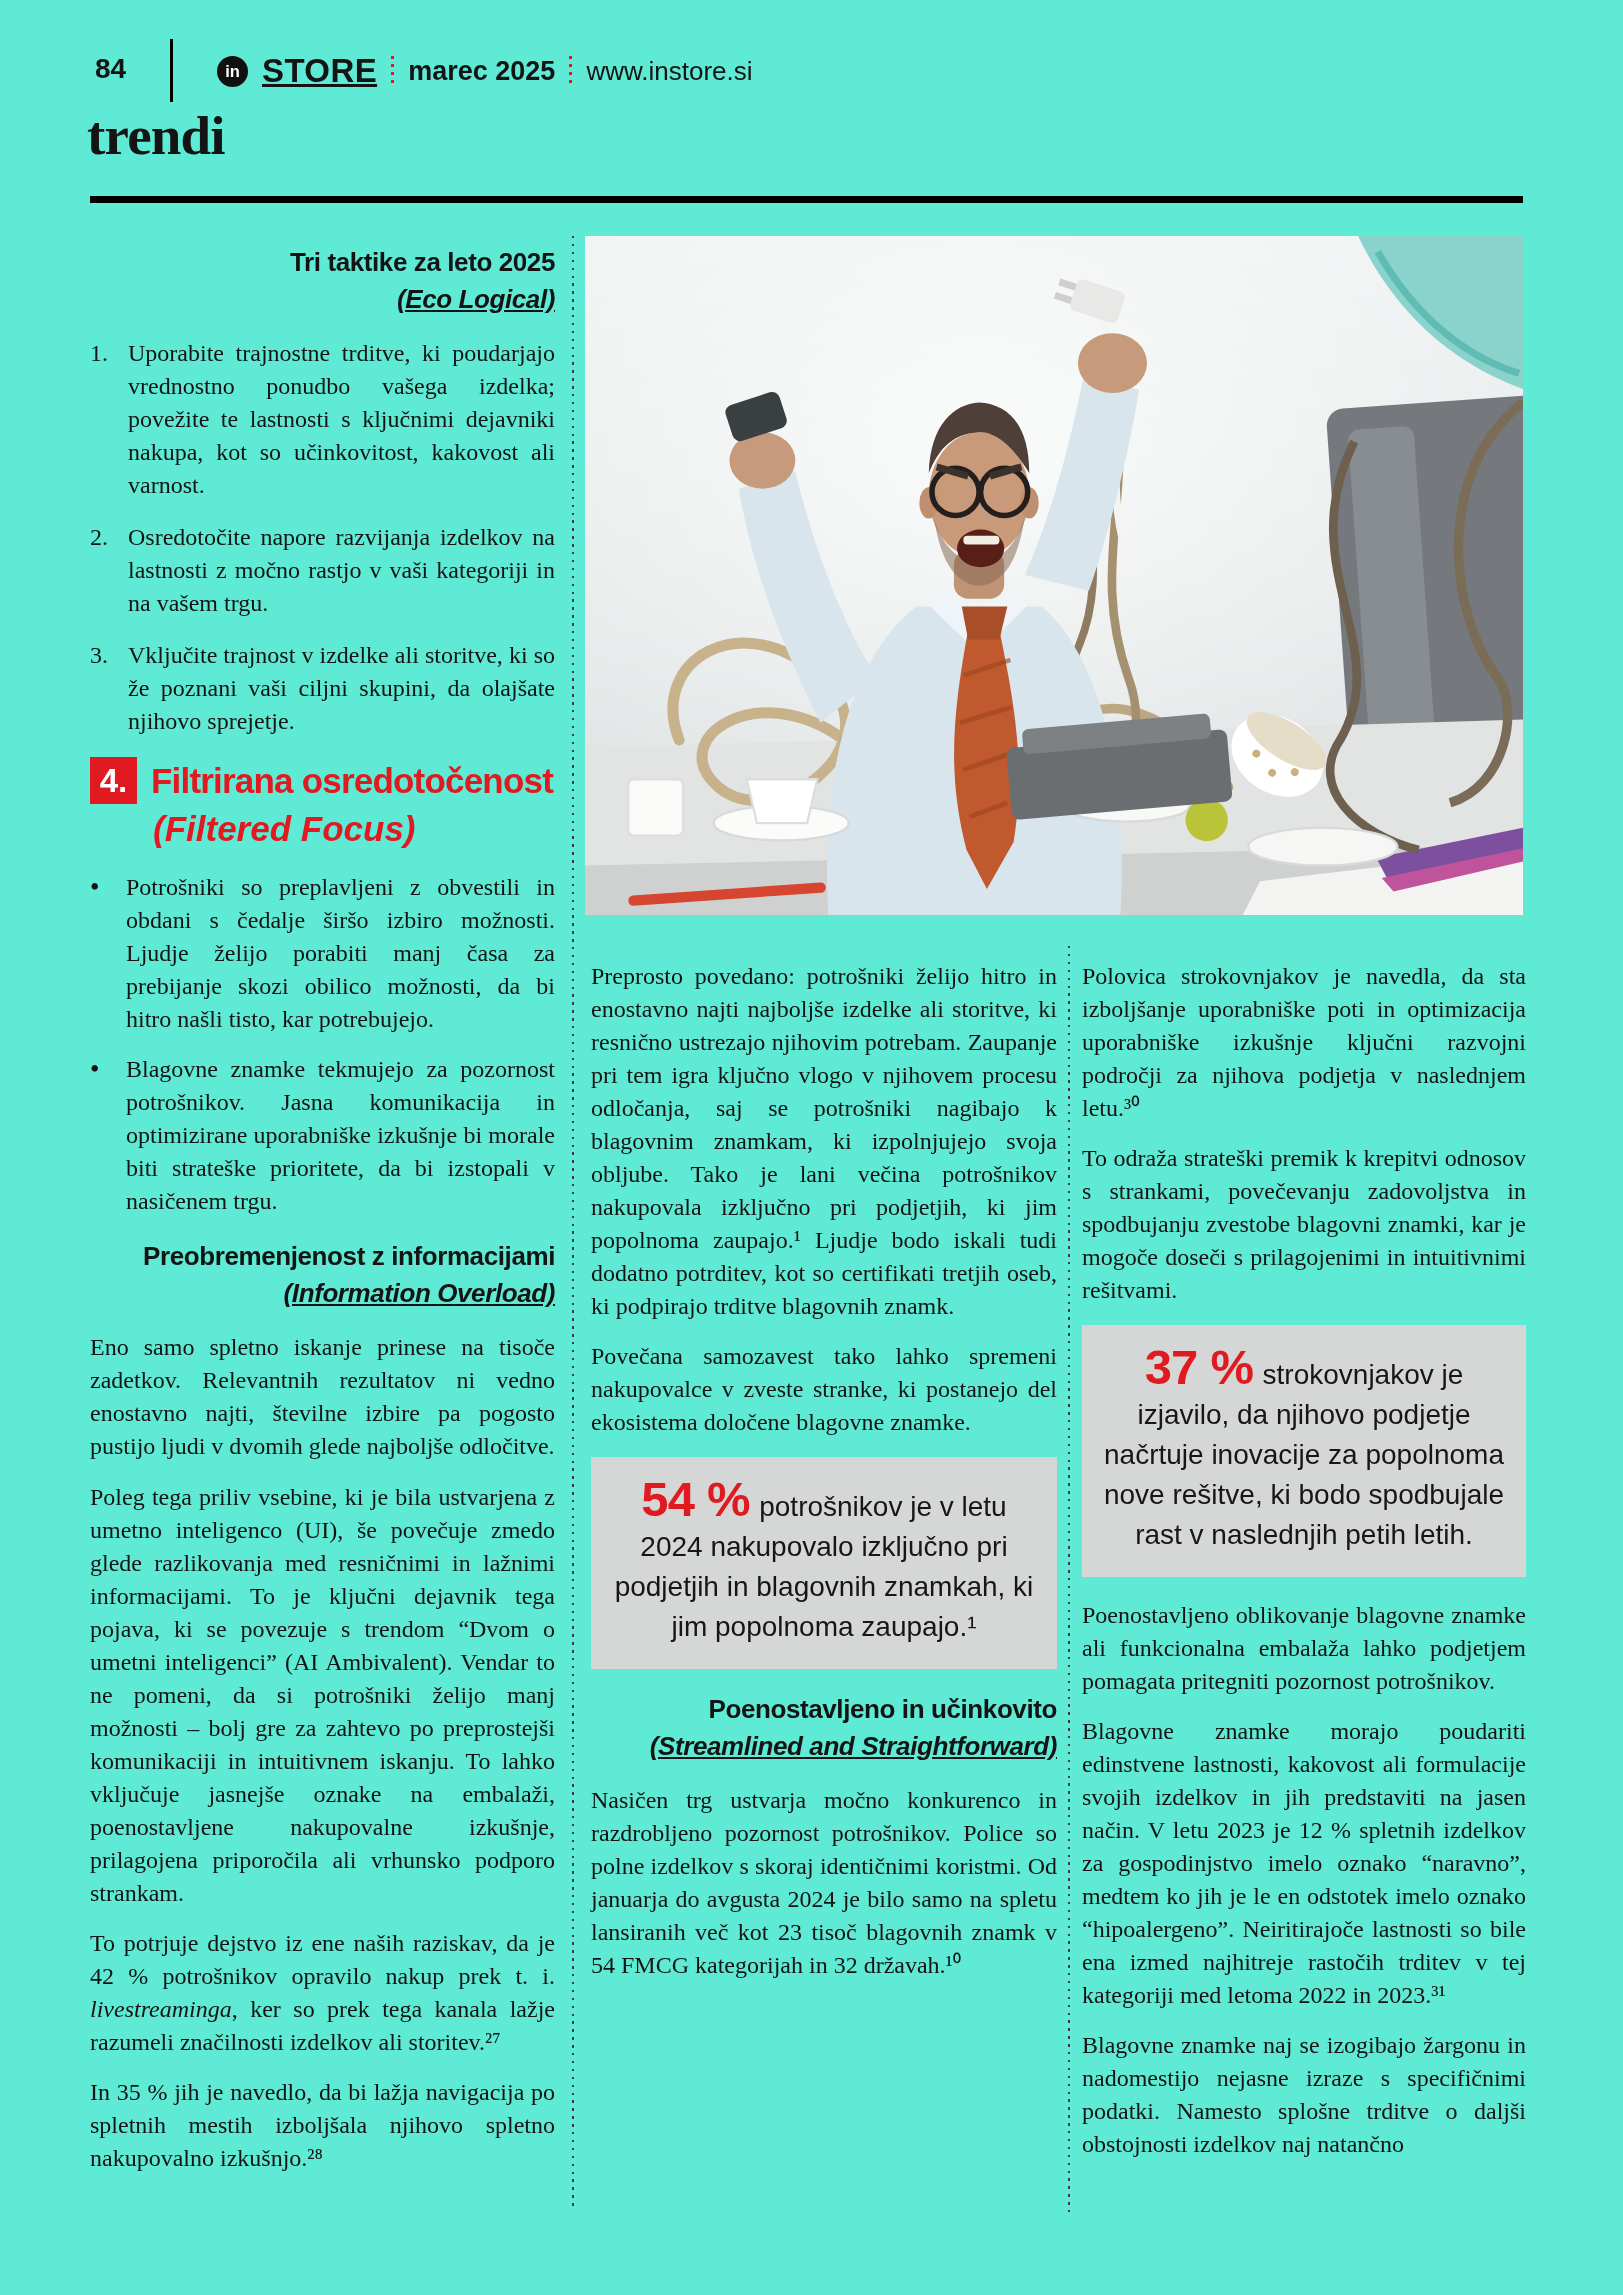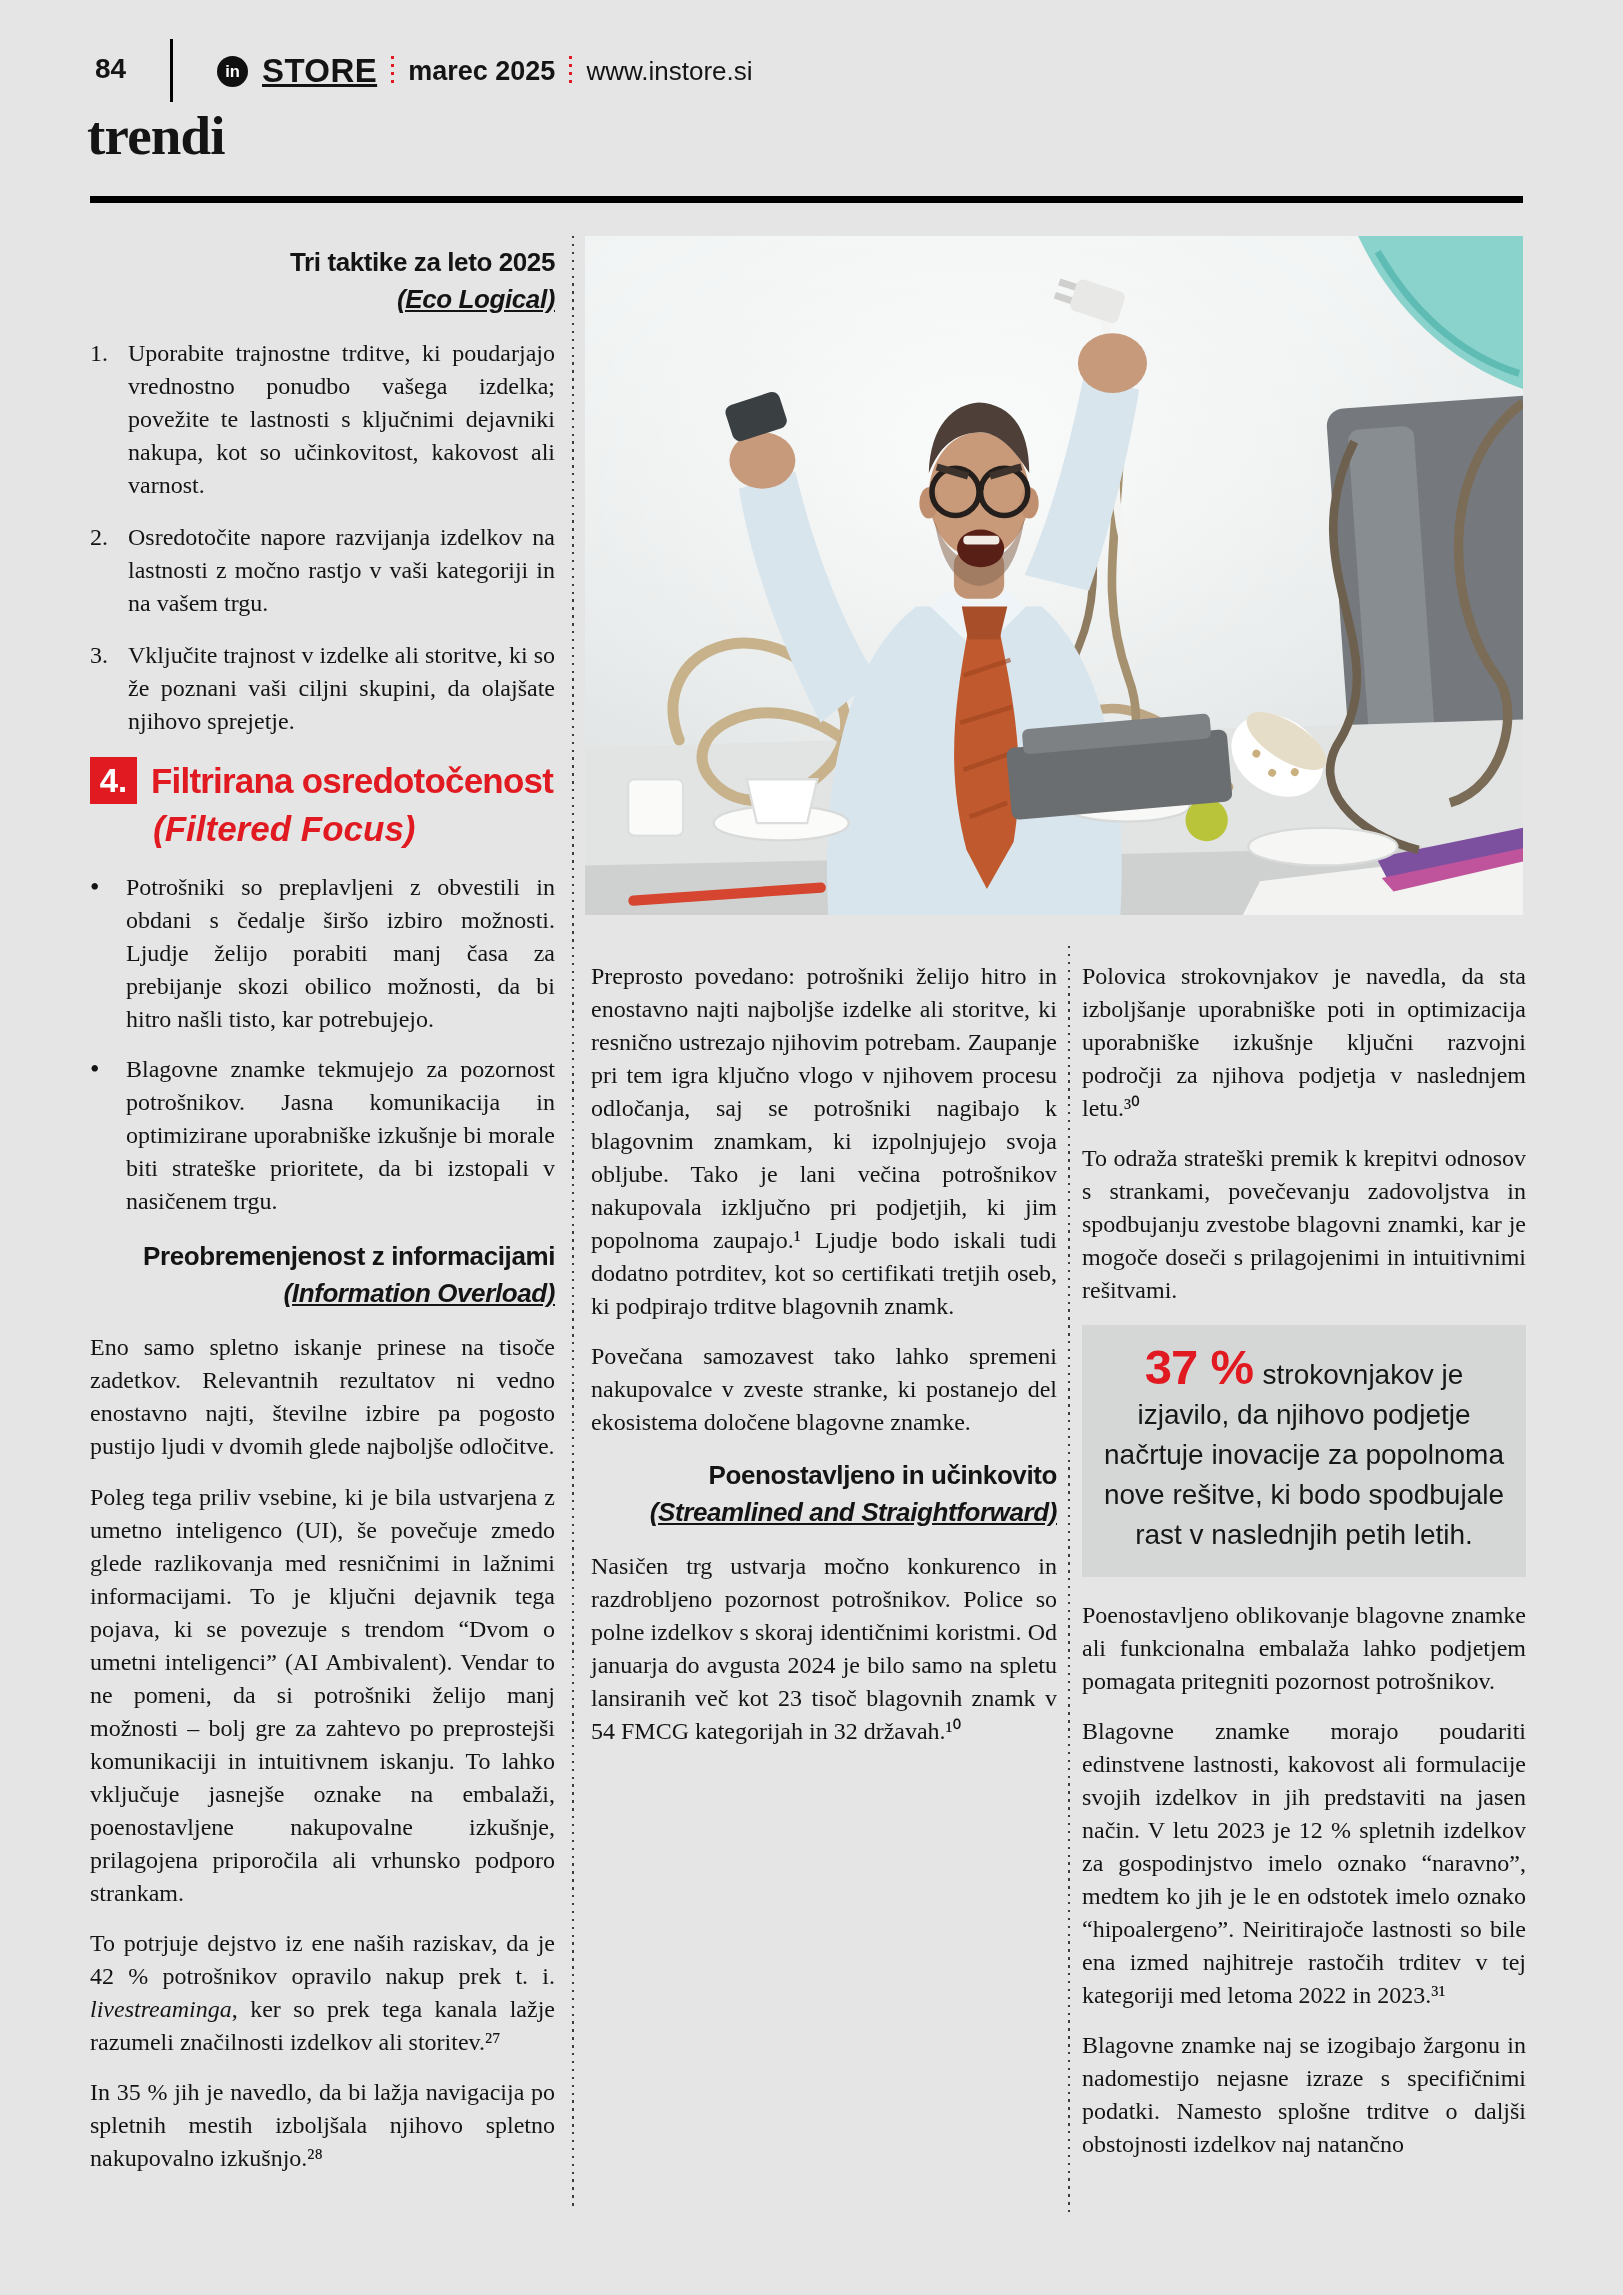--- a/index.html
+++ b/index.html
@@ -2,21 +2,21 @@
 <html style="font-size:12.6px"><head>
 <meta charset="utf-8">
 <style>
   :root{
     --red:#e01a20;
     --gray:#d5d6d6;
     --ink:#141414;
   }
   html,body{margin:0;padding:0;background:#ffffff;}
   .page{
-    position:relative;width:1623px;height:2295px;background:#e5e5e5;
+    position:relative;width:1623px;height:2295px;background:#5eead4;
     font-family:"Liberation Serif", serif;color:var(--ink);overflow:hidden;
   }
 
   
   .pageno{position:absolute;left:95px;top:53px;font:bold 28px "Liberation Sans",sans-serif;}
   .hdr-bar{position:absolute;left:170px;top:39px;width:3.1px;height:63px;background:#000;}
   .brand{position:absolute;left:217px;top:49px;height:44px;display:flex;align-items:center;gap:14px;font-family:"Liberation Sans",sans-serif;text-align:right;}
   .brand-circle{width:31px;height:31px;border-radius:50%;background:#101010;color:#fff;display:flex;align-items:center;justify-content:center;font:bold 16.5px "Liberation Sans",sans-serif;}
   .brand-name{font-weight:bold;font-size:33px;letter-spacing:0.4px;text-decoration:underline;}
   .rdots{width:3.1px;height:30px;background-image:repeating-linear-gradient(to bottom,var(--red) 0 3.1px,transparent 3.1px 7.9px);}
@@ -216,20 +216,23 @@
     </h3>
     <p>Eno samo spletno iskanje prinese na tisoče zadetkov. Relevantnih rezultatov ni vedno enostavno najti, številne izbire pa pogosto pustijo ljudi v dvomih glede najboljše odločitve.</p>
     <p>Poleg tega priliv vsebine, ki je bila ustvarjena z umetno inteligenco (UI), še povečuje zmedo glede razlikovanja med resničnimi in lažnimi informacijami. To je ključni dejavnik tega pojava, ki se povezuje s trendom “Dvom o umetni inteligenci” (AI Ambivalent). Vendar to ne pomeni, da si potrošniki želijo manj možnosti – bolj gre za zahtevo po preprostejši komunikaciji in intuitivnem iskanju. To lahko vključuje jasnejše oznake na embalaži, poenostavljene nakupovalne izkušnje, prilagojena priporočila ali vrhunsko podporo strankam.</p>
     <p><span>To potrjuje dejstvo iz ene naših raziskav, da je 42 % potrošnikov opravilo nakup prek t. i. </span><span class="it">livestreaminga</span><span>, ker so prek tega kanala lažje razumeli značilnosti izdelkov ali storitev.²⁷</span></p>
     <p>In 35 % jih je navedlo, da bi lažja navigacija po spletnih mestih izboljšala njihovo spletno nakupovalno izkušnjo.²⁸</p>
   </div>
 
   <div class="col col2">
     <p>Preprosto povedano: potrošniki želijo hitro in enostavno najti najboljše izdelke ali storitve, ki resnično ustrezajo njihovim potrebam. Zaupanje pri tem igra ključno vlogo v njihovem procesu odločanja, saj se potrošniki nagibajo k blagovnim znamkam, ki izpolnjujejo svoja obljube. Tako je lani večina potrošnikov nakupovala izključno pri podjetjih, ki jim popolnoma zaupajo.¹ Ljudje bodo iskali tudi dodatno potrditev, kot so certifikati tretjih oseb, ki podpirajo trditve blagovnih znamk.</p>
     <p>Povečana samozavest tako lahko spremeni nakupovalce v zveste stranke, ki postanejo del ekosistema določene blagovne znamke.</p>
+    <div class="statbox">
+      <span class="statnum">54 %</span><span>potrošnikov je v letu 2024 nakupovalo izključno pri podjetjih in blagovnih znamkah, ki jim popolnoma zaupajo.¹</span>
+    </div>
     <h3>
       <span class="line">Poenostavljeno in učinkovito</span>
       <span class="line it">(Streamlined and Straightforward)</span>
     </h3>
     <p>Nasičen trg ustvarja močno konkurenco in razdrobljeno pozornost potrošnikov. Police so polne izdelkov s skoraj identičnimi koristmi. Od januarja do avgusta 2024 je bilo samo na spletu lansiranih več kot 23 tisoč blagovnih znamk v 54 FMCG kategorijah in 32 državah.¹⁰</p>
   </div>
 
   <div class="col col3">
     <p>Polovica strokovnjakov je navedla, da sta izboljšanje uporabniške poti in optimizacija uporabniške izkušnje ključni razvojni področji za njihova podjetja v naslednjem letu.³⁰</p>
     <p>To odraža strateški premik k krepitvi odnosov s strankami, povečevanju zadovoljstva in spodbujanju zvestobe blagovni znamki, kar je mogoče doseči s prilagojenimi in intuitivnimi rešitvami.</p>

